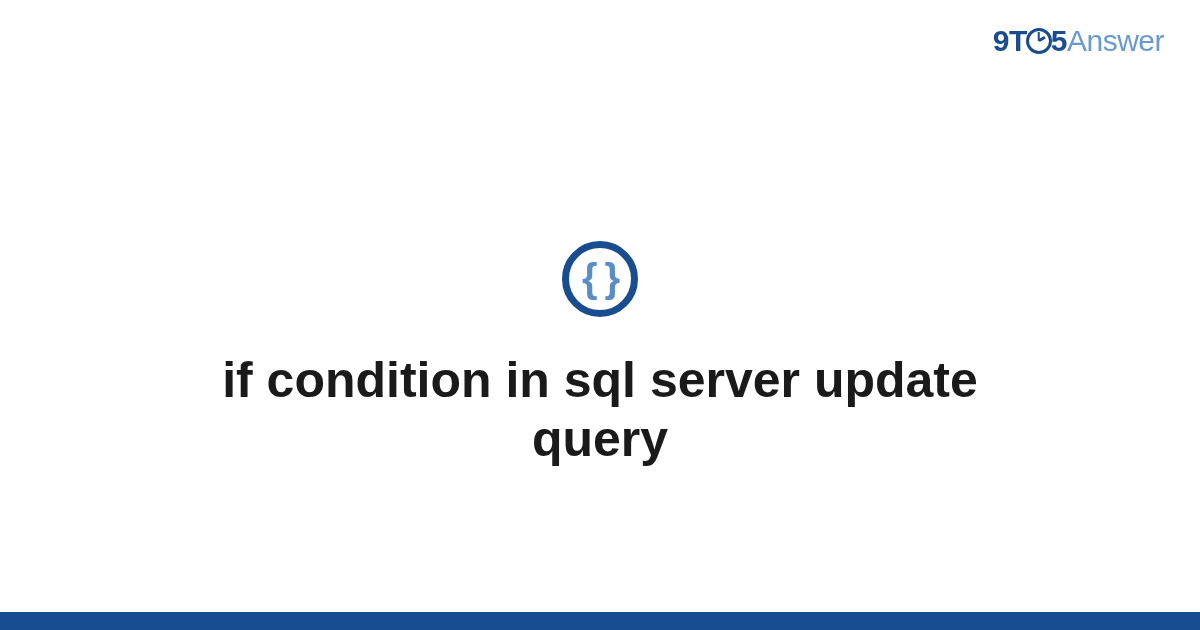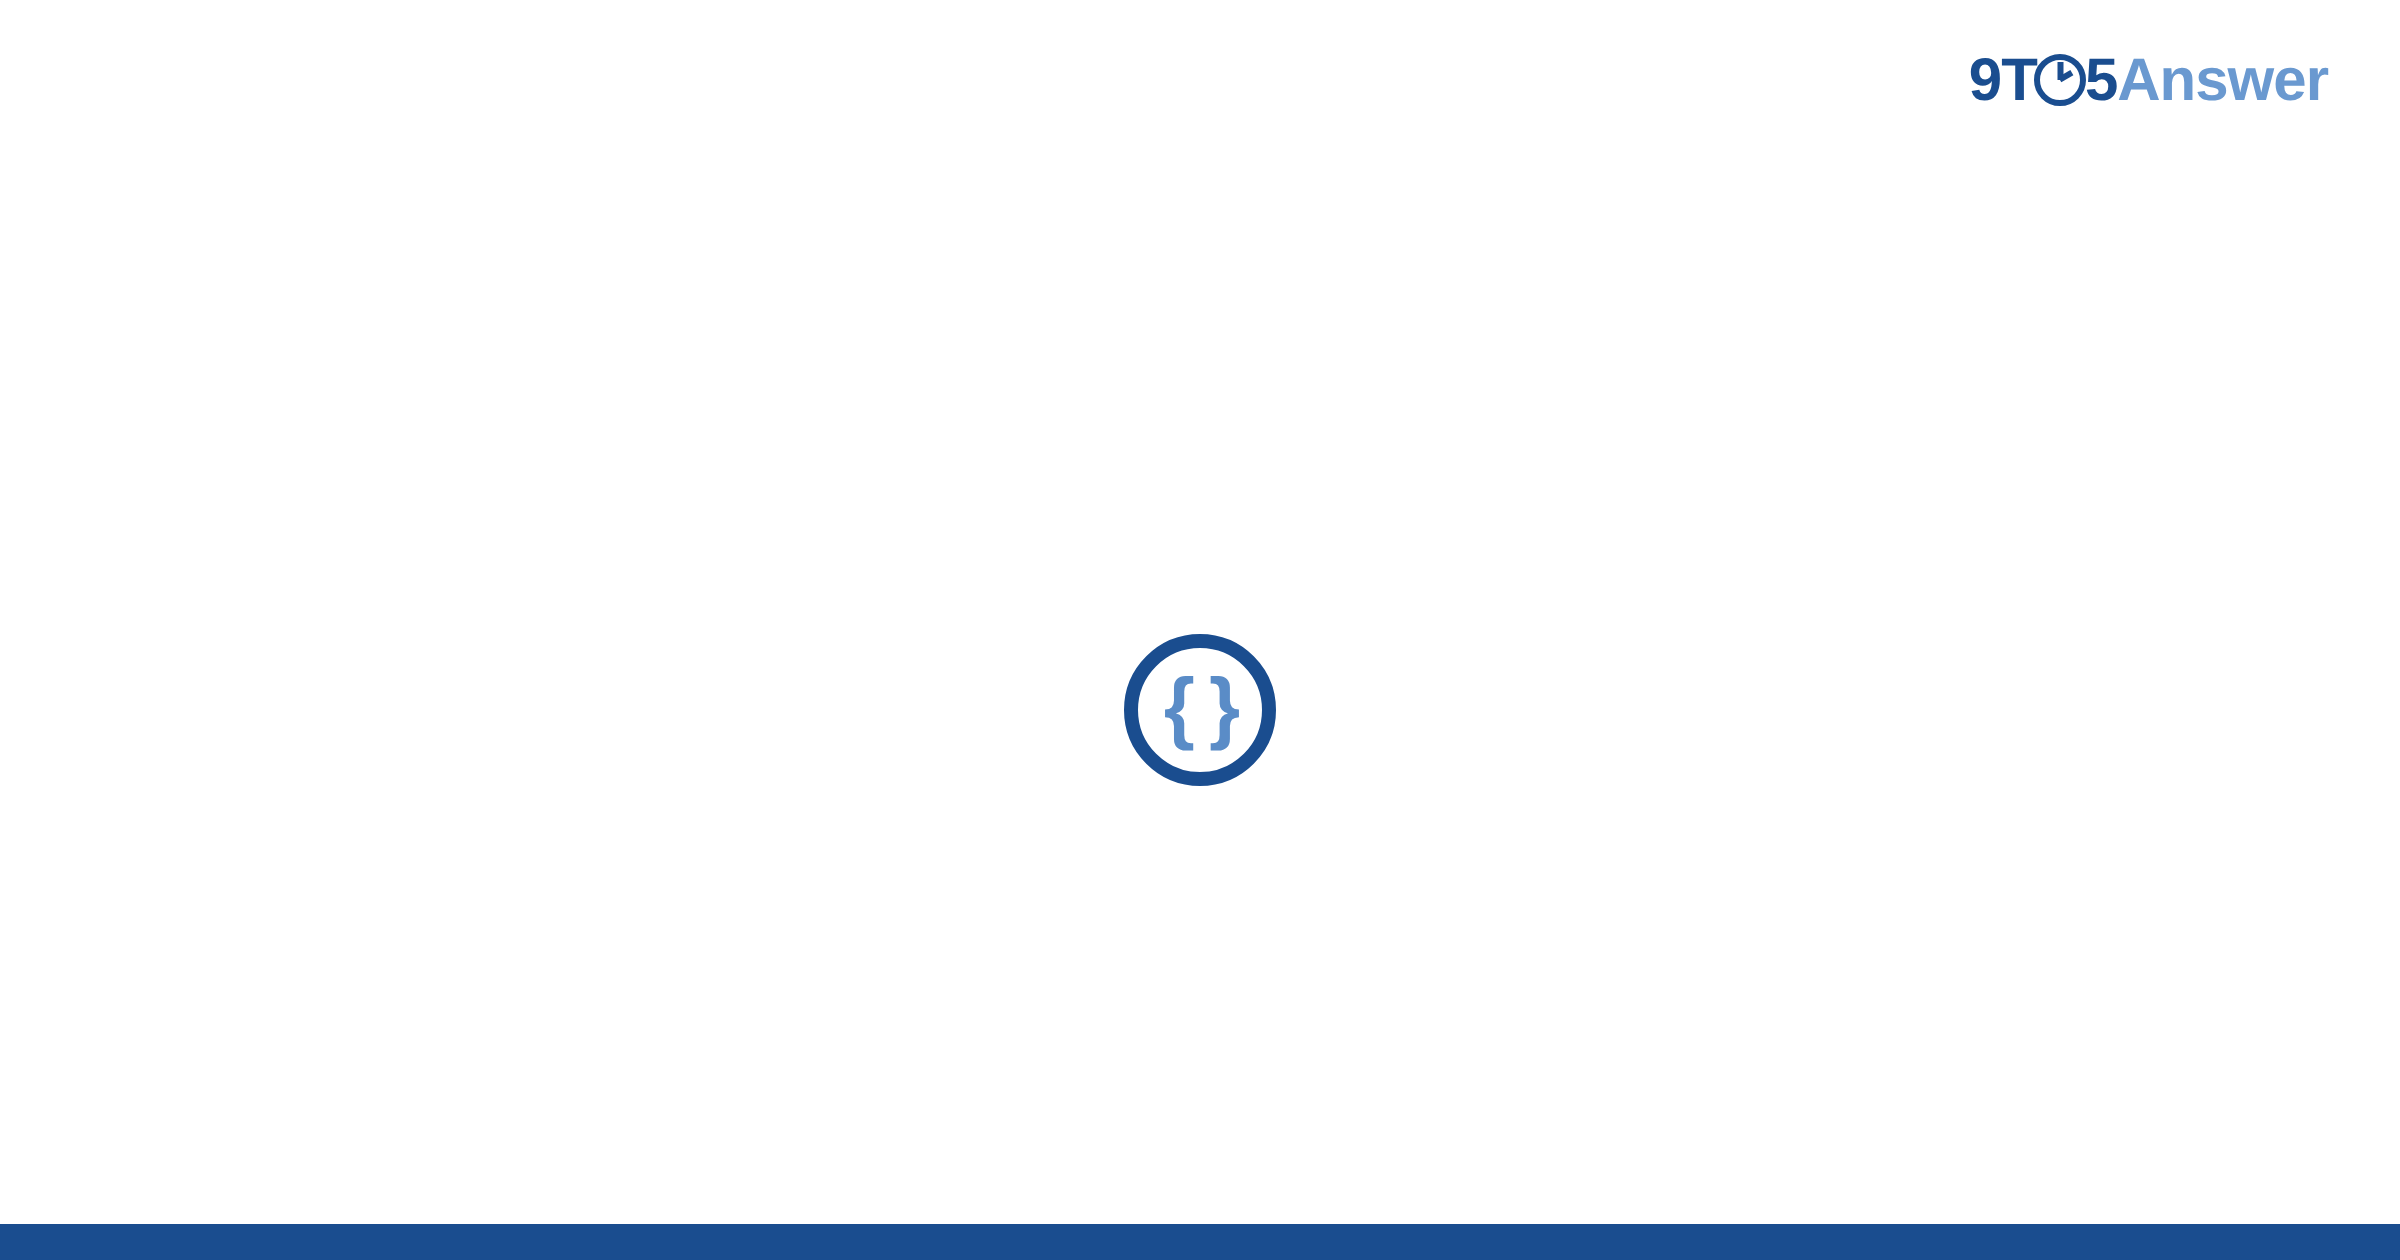--- a/index.html
+++ b/index.html
@@ -60,21 +60,21 @@
       height: 7px;
       background: #1a4d8f;
       transform-origin: 50% 0%;
       transform: translate(-50%, 0) rotate(-120deg);
     }
     .logo .five {
       color: #1a4d8f;
     }
     .logo .answer {
       color: #6a99d0;
-      font-weight: bold;
+      font-weight: normal;
     }
     .center-wrap {
       position: absolute;
       left: 0;
       right: 0;
       top: 120px;
       bottom: 40px;
       display: flex;
       flex-direction: column;
       align-items: center;
@@ -121,15 +121,16 @@
 <body>
 
 <div class="logo">
   <span class="nine">9</span><span class="t">T</span><span class="clock-o"></span><span class="five">5</span><span class="answer">Answer</span>
 </div>
 
 <div class="center-wrap">
   <div class="code-circle">
     <span class="braces">{ }</span>
   </div>
+  <h1 class="title">if condition in sql server update query</h1>
 </div>
 
 <div class="footer-bar"></div>
 
 </body></html>

